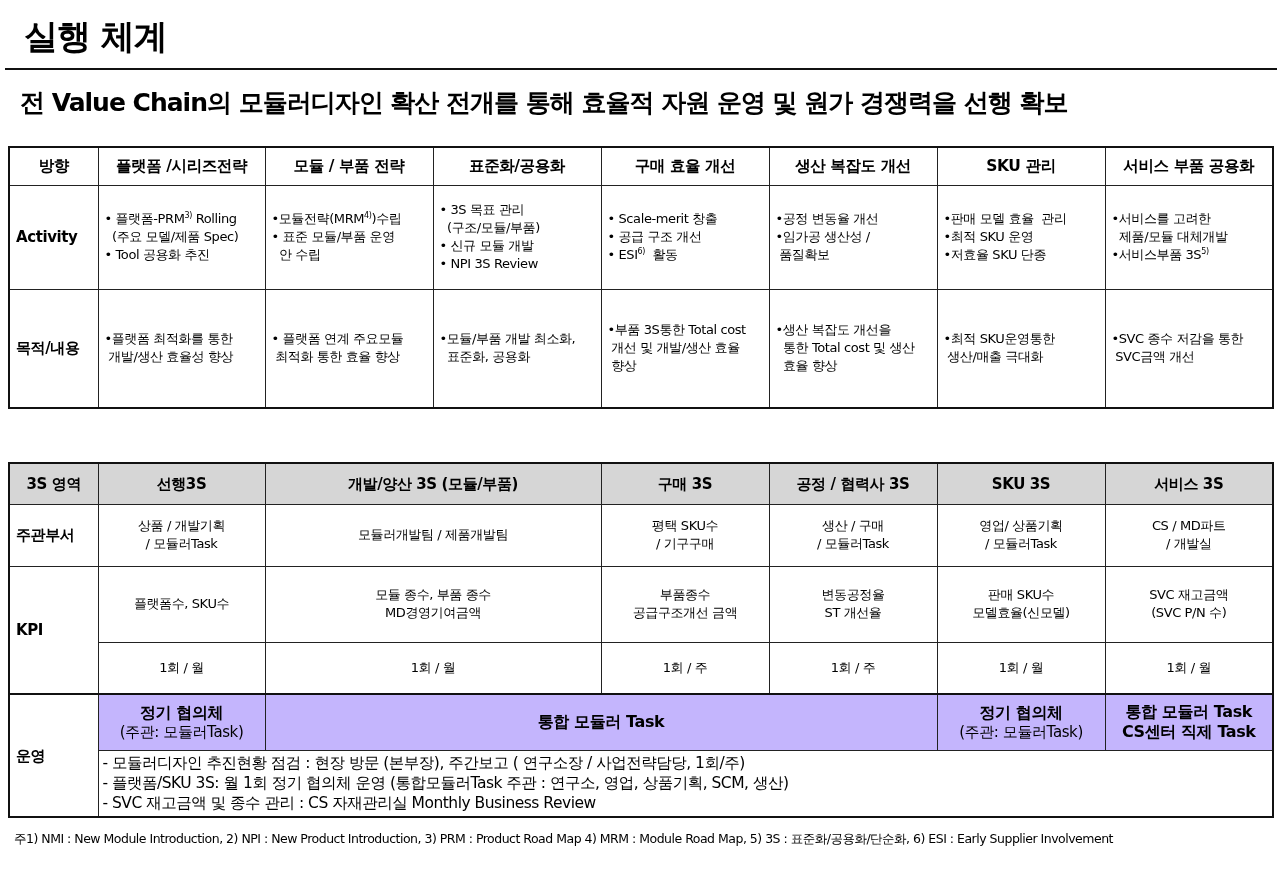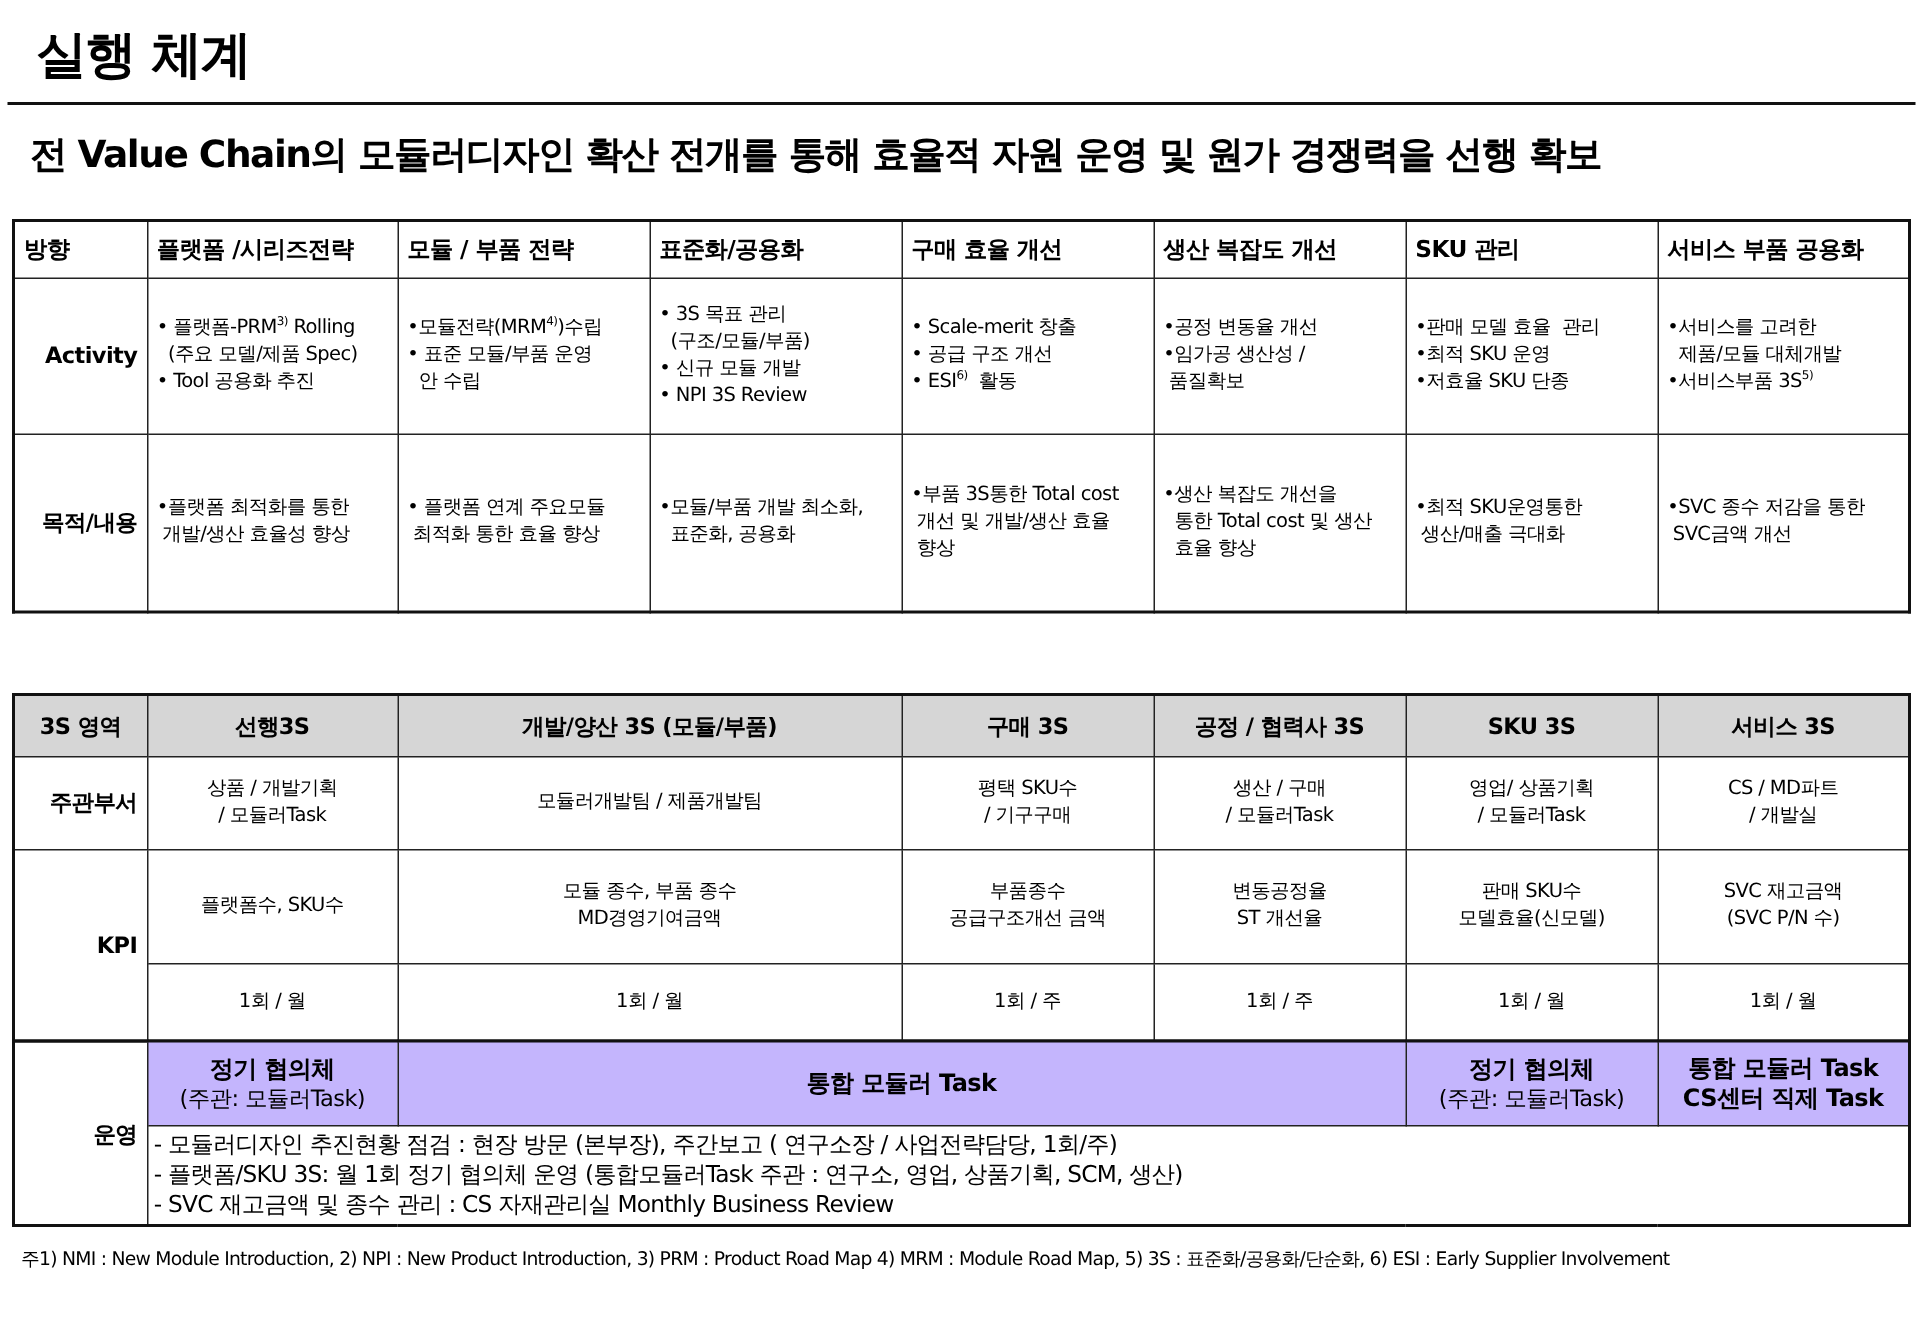--- a/index.html
+++ b/index.html
@@ -19,22 +19,22 @@
   table.grid {
     position: absolute; left: 8px; width: 1264px;
     border-collapse: collapse; table-layout: fixed;
   }
   table.grid td {
     border: 1px solid #222; padding: 0 6px; vertical-align: middle;
     font-size: 13px; line-height: 18px; letter-spacing: -0.4px;
   }
   table.grid { border: 2px solid #111; }
   .hdr { background: #d6d6d6; font-weight: bold; text-align: center; font-size: 15px !important; }
-  .dir { font-weight: bold; text-align: left; font-size: 15.5px !important; }
-  .rowlabel { font-weight: bold; text-align: right; font-size: 15px !important; }
+  .dir { font-weight: bold; text-align: center; font-size: 15.5px !important; }
+  .rowlabel { font-weight: bold; text-align: left; font-size: 15px !important; }
   .bullets { text-align: left; }
   .bullets div { white-space: pre; }
   .center { text-align: center; }
   .center div { white-space: pre; }
   sup { font-size: 8px; vertical-align: super; line-height: 0; }
   .t3hdr { background: #c4b5fd; text-align: center; }
   .t3hdr .big { font-weight: bold; font-size: 16px; line-height: 20px; }
   .t3hdr .small { font-size: 15px; line-height: 18px; }
   .ops-lines div { font-size: 15.5px; line-height: 20px; white-space: nowrap; letter-spacing: -0.5px; }
   .footnote {

